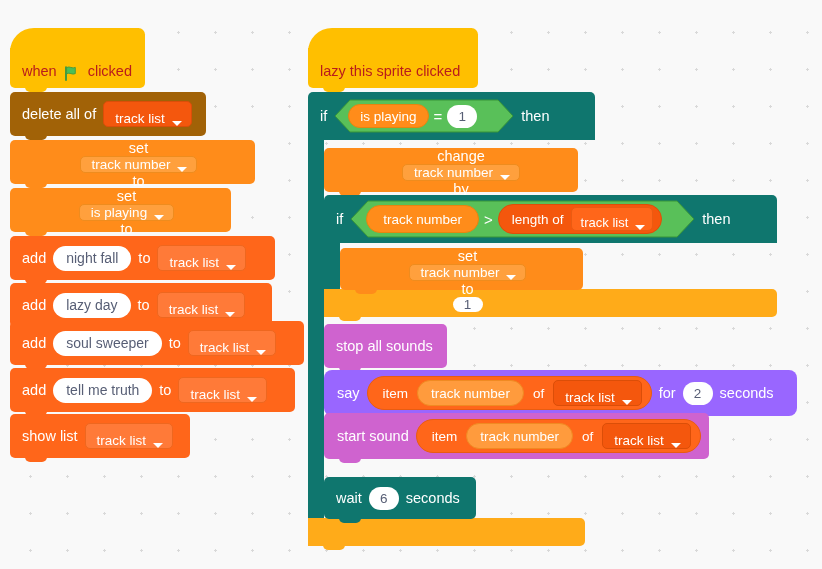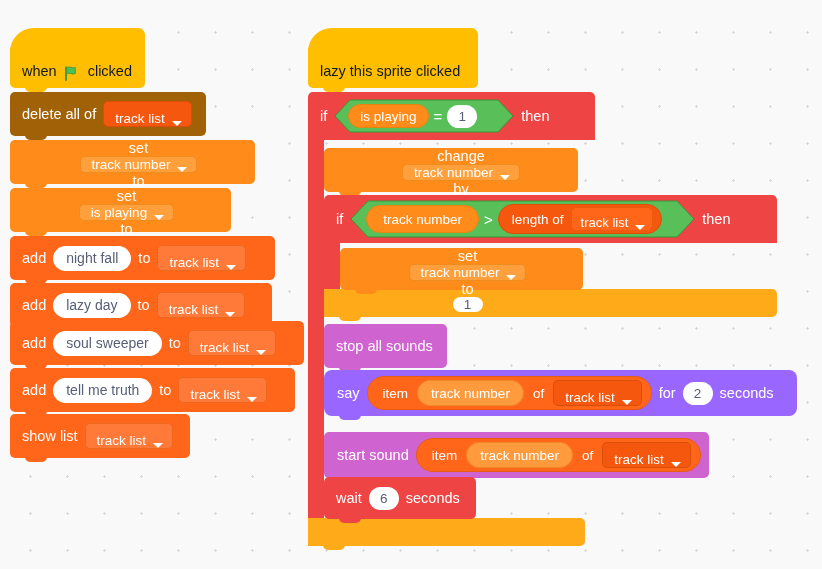--- a/index.html
+++ b/index.html
@@ -28,36 +28,36 @@
   .gap6{width:7px;}
   .notch-bot::after{
     content:"";position:absolute;left:15px;bottom:-4px;width:22px;height:5px;
     background:inherit;border-radius:0 0 5px 5px;
   }
 
   
   .hat{
     position:absolute;box-sizing:border-box;
     background:#FFBF00;border-radius:0 0 5px 5px;
-    display:flex;align-items:flex-end;color:#0f172a;font-size:14.5px;
+    display:flex;align-items:flex-end;color:#b91c1c;font-size:14.5px;
   }
   .hat .hat-top{
     position:absolute;left:0;top:-20px;width:100%;height:24px;
     background:#FFBF00;
     border-radius:44px 12px 0 0;
   }
   .hat .hat-text{position:relative;z-index:2;padding:0 0 9px 0;}
   .hat::after{
     content:"";position:absolute;left:15px;bottom:-4px;width:22px;height:5px;
     background:#FFBF00;border-radius:0 0 5px 5px;z-index:3;
   }
   .c-var{background:#FF8C1A;flex-direction:column;}
   .c-list{background:#FF661A;}
   .c-listDark{background:#a16207;}
-  .c-control{background:#ef4444;}
+  .c-control{background:#0f766e;}
   .c-looks{background:#9966FF;border-radius:8px;}
   .c-sound{background:#CF63CF;}
 
   
   .rep{
     display:inline-flex;align-items:center;justify-content:center;
     height:24px;border-radius:13px;padding:0 11px;
     font-size:13.5px;color:#fff;box-sizing:border-box;
     position:relative;
   }
@@ -320,21 +320,21 @@
       </span>
     </span>
     <span class="gap6"></span>
     <span class="lbl">for</span>
     <span class="gap6"></span>
     <span class="num">2</span>
     <span class="gap6"></span>
     <span class="lbl">seconds</span>
   </div>
 
-  <div class="blk c-sound notch-bot" style="left:324px;top:432px;width:385px;height:46px;padding-left:13px;">
+  <div class="blk c-sound notch-bot" style="left:324px;top:413px;width:385px;height:46px;padding-left:13px;">
     <span class="lbl">start sound</span>
     <span class="gap6"></span>
     <span class="rep list" style="height:34px;border-radius:18px;padding:0 9px 0 15px;gap:9px;">
       <span>item</span>
       <span class="rep varIn" style="height:26px;border-radius:14px;padding:0 13px;">track number</span>
       <span>of</span>
       <span class="dd listDeep" style="height:26px;">
         <span>track list</span>
         <span class="caret"></span>
       </span>

